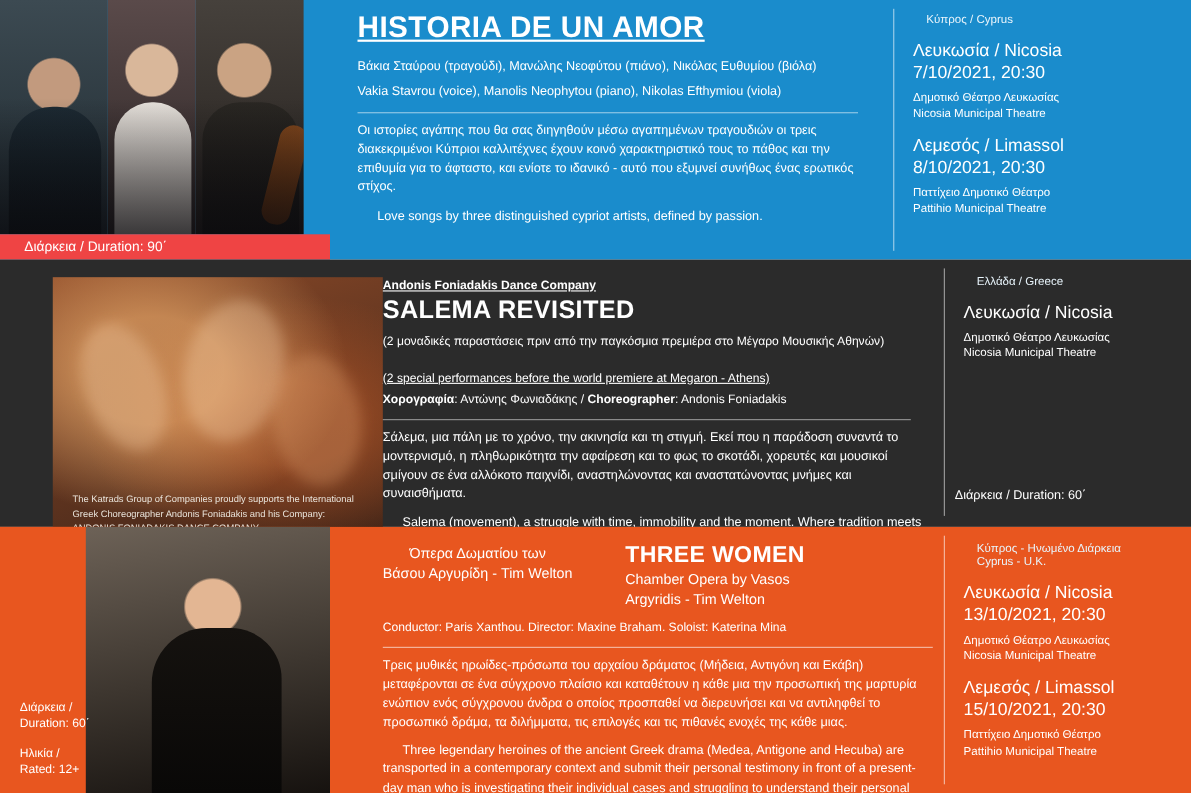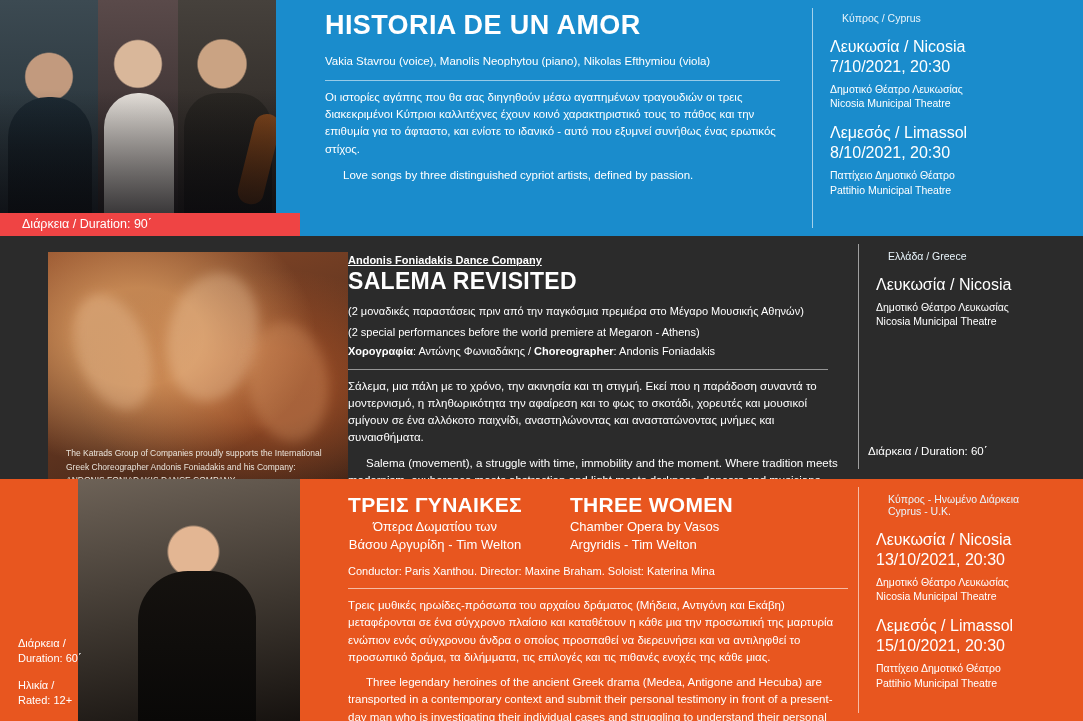--- a/index.html
+++ b/index.html
@@ -47,20 +47,21 @@
   }
   .sec1-duration {
     position: absolute; left: 0; top: 213px; width: 300px; height: 23px;
     color: #fff; font-size: 12.5px; line-height: 23px; padding-left: 22px; background: #ef4444;
   }
 
   .sec1-main { position: absolute; left: 300px; top: 0; width: 508px; height: 236px; padding: 10px 14px 0 25px; }
   .title1 {
     color: #fff; font-size: 27px; font-weight: bold; letter-spacing: .4px;
     font-family: "Liberation Sans", sans-serif;
+    text-decoration: underline;
   }
   .credits1 { margin-top: 12px; font-size: 11.5px; color: #fff; line-height: 1.55; }
   .rule { height: 1px; background: rgba(255,255,255,.55); margin: 9px 0 8px 0; width: 455px; }
   .body1 { font-size: 11.5px; color: #fff; line-height: 1.5; }
   .body1.en { margin-top: 9px; text-indent: 18px; }
 
   .sec1-dates { position: absolute; left: 820px; top: 0; width: 263px; height: 236px; padding: 12px 10px 0 10px; color: #fff; }
   .small-lbl { font-size: 10.5px; color: #e8f4fb; margin-left: 12px; }
   .city { font-size: 16px; margin-top: 14px; }
   .dt { font-size: 16px; margin-top: 2px; }
@@ -138,20 +139,21 @@
       <div class="ph ph3">
           <div class="violin"></div>
         </div>
     </div>
 
     <div class="sec1-duration">Διάρκεια / Duration: 90΄</div>
 
     <div class="sec1-main">
       <div class="title1">HISTORIA DE UN AMOR</div>
       <div class="credits1">
+        <div>Βάκια Σταύρου (τραγούδι), Μανώλης Νεοφύτου (πιάνο), Νικόλας Ευθυμίου (βιόλα)</div>
         <div style="margin-top:4px;">Vakia Stavrou (voice), Manolis Neophytou (piano), Nikolas Efthymiou (viola)</div>
       </div>
       <div class="rule"></div>
       <div class="body1">Οι ιστορίες αγάπης που θα σας διηγηθούν μέσω αγαπημένων τραγουδιών οι τρεις διακεκριμένοι Κύπριοι καλλιτέχνες έχουν κοινό χαρακτηριστικό τους το πάθος και την επιθυμία για το άφταστο, και ενίοτε το ιδανικό - αυτό που εξυμνεί συνήθως ένας ερωτικός στίχος.</div>
       <div class="body1 en">Love songs by three distinguished cypriot artists, defined by passion.</div>
     </div>
 
     <div class="vline1"></div>
 
     <div class="sec1-dates">
@@ -177,21 +179,21 @@
       <div class="blob b1"></div>
       <div class="blob b2"></div>
       <div class="blob b3"></div>
       <div class="sec2-credit">The Katrads Group of Companies proudly supports the International Greek Choreographer Andonis Foniadakis and his Company: ANDONIS FONIADAKIS DANCE COMPANY</div>
     </div>
 
     <div class="sec2-main">
       <div class="company2">Andonis Foniadakis Dance Company</div>
       <div class="title2">SALEMA REVISITED</div>
       <div class="note2">(2 μοναδικές παραστάσεις πριν από την παγκόσμια πρεμιέρα στο Μέγαρο Μουσικής Αθηνών)</div>
-      <div class="note2" style="margin-top:4px;">(2 special performances before the world premiere at Megaron - Athens)</div>
+      <div class="note2" style="margin-top:16px;text-decoration:underline;">(2 special performances before the world premiere at Megaron - Athens)</div>
       <div class="note2" style="margin-top:3px;">
         <b>Χορογραφία</b><span>: </span><span>Αντώνης Φωνιαδάκης</span><span> / </span><b>Choreographer</b><span>: </span><span>Andonis Foniadakis</span>
       </div>
       <div class="rule2"></div>
       <div class="body2">Σάλεμα, μια πάλη με το χρόνο, την ακινησία και τη στιγμή. Εκεί που η παράδοση συναντά το μοντερνισμό, η πληθωρικότητα την αφαίρεση και το φως το σκοτάδι, χορευτές και μουσικοί σμίγουν σε ένα αλλόκοτο παιχνίδι, αναστηλώνοντας και αναστατώνοντας μνήμες και συναισθήματα.</div>
       <div class="body2 en">Salema (movement), a struggle with time, immobility and the moment. Where tradition meets modernism, exuberance meets abstraction and light meets darkness, dancers and musicians merge into a bizarre game, elevating and stirring memories and emotions.</div>
     </div>
 
     <div class="vline2"></div>
 
@@ -214,21 +216,20 @@
     <div class="sec3-meta">
       <div class="blk" style="white-space:pre-line;">Διάρκεια /
 Duration: 60΄</div>
       <div class="blk" style="white-space:pre-line;">Ηλικία /
 Rated: 12+</div>
     </div>
 
     <div class="sec3-main">
       <div class="titles3">
         <div class="t3">
-          <div class="big">ΤΡΕΙΣ ΓΥΝΑΙΚΕΣ</div>
           <div class="sub" style="white-space:pre-line;text-align:center;">Όπερα Δωματίου των
 Βάσου Αργυρίδη - Tim Welton</div>
         </div>
         <div class="t3">
           <div class="big">THREE WOMEN</div>
           <div class="sub" style="white-space:pre-line;">Chamber Opera by Vasos
 Argyridis - Tim Welton</div>
         </div>
       </div>
       <div class="credits3">

